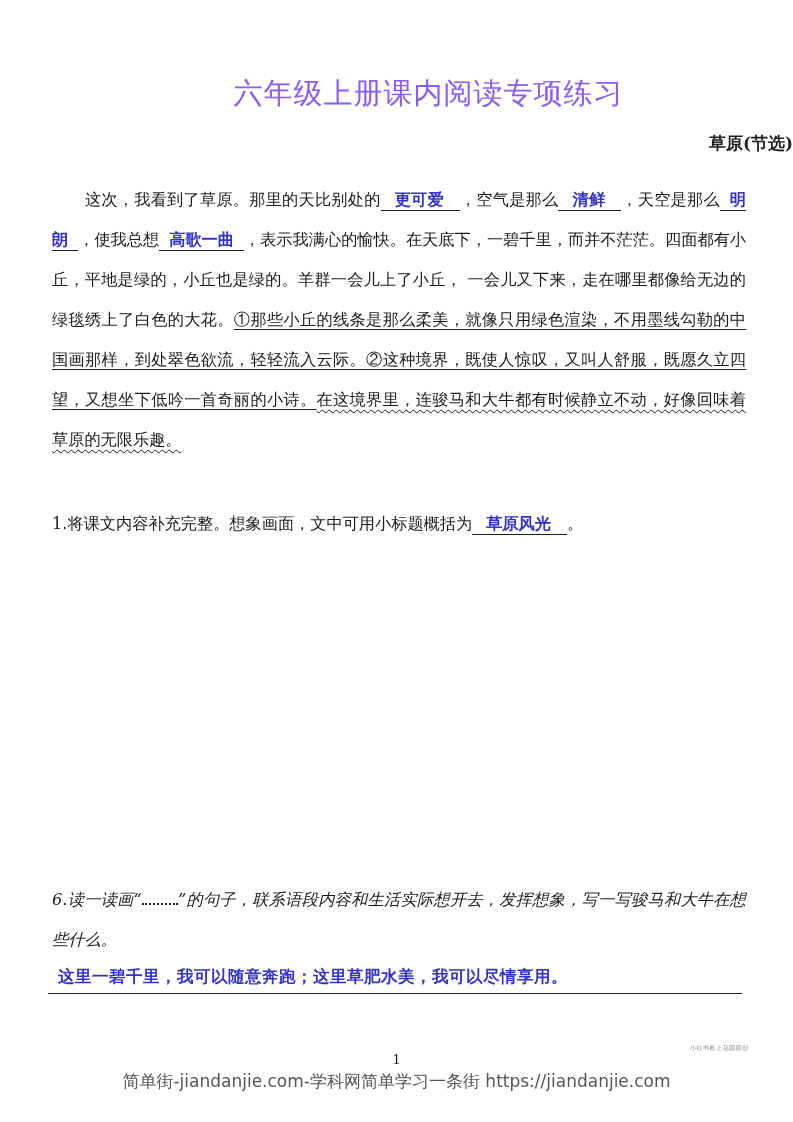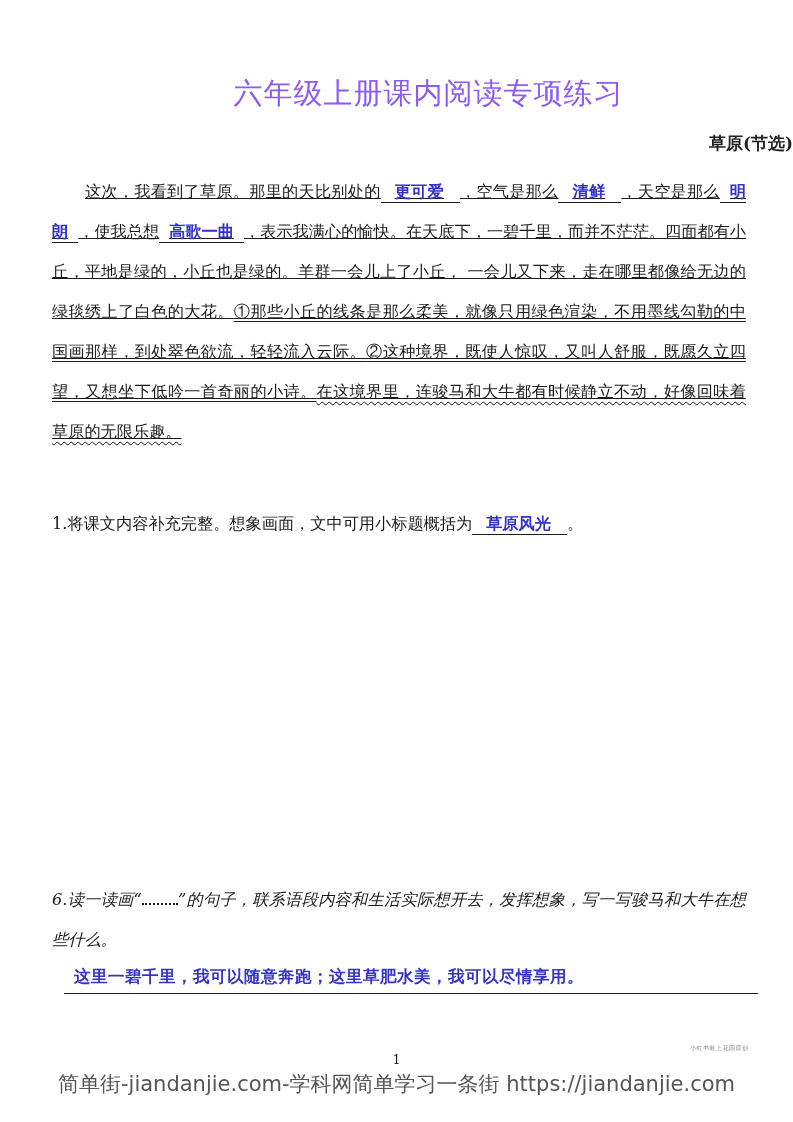--- a/index.html
+++ b/index.html
@@ -7,42 +7,42 @@
   body { position: relative; font-family: "DejaVu Serif", "Liberation Serif", serif; color: #1a1a1a; }
   .page { position: absolute; left: 0; top: 0; width: 793px; height: 1122px; }
 
   .title { position: absolute; top: 74px; left: 0; width: 793px; text-align: center;
            font-size: 29px; color: #8b5cf6; letter-spacing: 1px; font-weight: normal; margin-left: 32px; }
   .subtitle { position: absolute; top: 132px; left: 0; width: 793px; text-align: right;
               font-size: 17px; font-weight: bold; color: #222; }
 
   .body { position: absolute; left: 52px; width: 694px; font-size: 16.2px; line-height: 40px;
           text-align: justify; }
-  .para { position: absolute; top: 172px; left: 52px; width: 694px; text-decoration: underline; }
+  .para { position: absolute; top: 180px; left: 52px; width: 694px; }
   .para p { text-indent: 33px; }
 
   .ans { color: #3333cc; font-weight: bold; font-family: "DejaVu Sans", "Liberation Sans", sans-serif;
          border-bottom: 1px solid #1a1a1a; padding: 0 6px 1px 6px; display: inline; line-height: 40px; }
   .ans.w-s { padding: 0 10px 1px 10px; }
   .ans.w-m { padding: 0 16px 1px 14px; }
   .ul { text-decoration: underline; text-underline-offset: 4px; text-decoration-thickness: 1px; }
   .wavy { text-decoration: underline wavy; text-underline-offset: 4px; text-decoration-thickness: 1px; }
 
   .q { position: absolute; left: 52px; width: 694px; font-size: 16.2px; line-height: 40px; text-align: justify; }
   .blank { display: inline-block; border-bottom: 1px solid #1a1a1a; height: 18px; vertical-align: baseline; }
 
-  .final-answer { position: absolute; left: 64px; top: 962px; width: 694px; height: 32px;
+  .final-answer { position: absolute; left: 48px; top: 962px; width: 694px; height: 32px;
                   border-bottom: 1.5px solid #1a1a1a; padding-left: 10px;
                   color: #3333cc; font-weight: bold; font-size: 16.5px; line-height: 30px;
                   font-family: "DejaVu Sans", "Liberation Sans", sans-serif; letter-spacing: 0.5px; }
 
   .stamp { position: absolute; top: 1044px; left: 690px; font-size: 6px; color: #888; letter-spacing: 0.5px;
            font-family: "DejaVu Sans", sans-serif; }
   .page-num { position: absolute; top: 1053px; left: 0; width: 793px; text-align: center; font-size: 12px; color: #111; }
-  .footer { position: absolute; top: 1070px; left: 0; width: 793px; text-align: center; font-size: 21px; color: #555;
+  .footer { position: absolute; top: 1070px; left: 0; width: 793px; text-align: center; font-size: 17px; color: #555;
             font-family: "DejaVu Sans", "Liberation Sans", sans-serif; }
 </style>
 </head>
 <body>
 
 <div class="page">
 
   <h1 class="title">六年级上册课内阅读专项练习</h1>
   <h2 class="subtitle">草原(节选)</h2>
 

